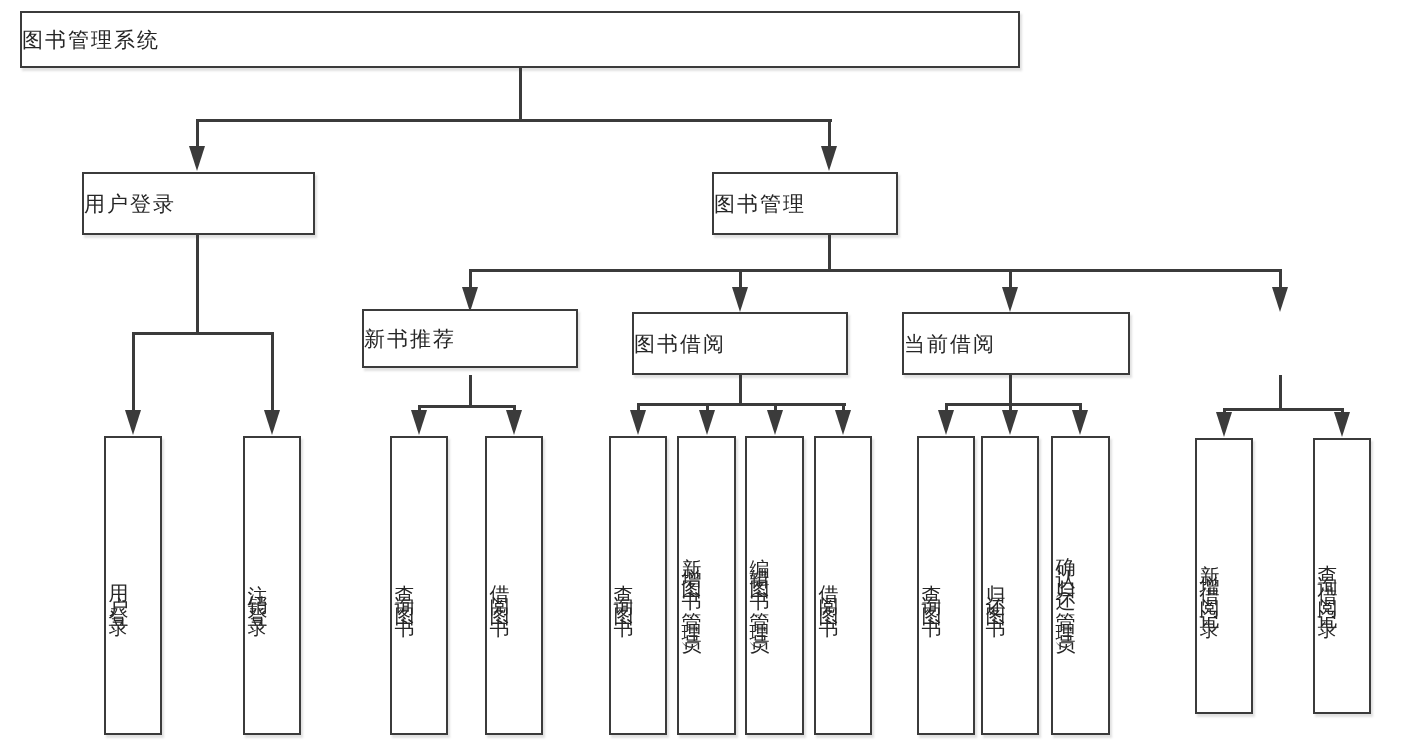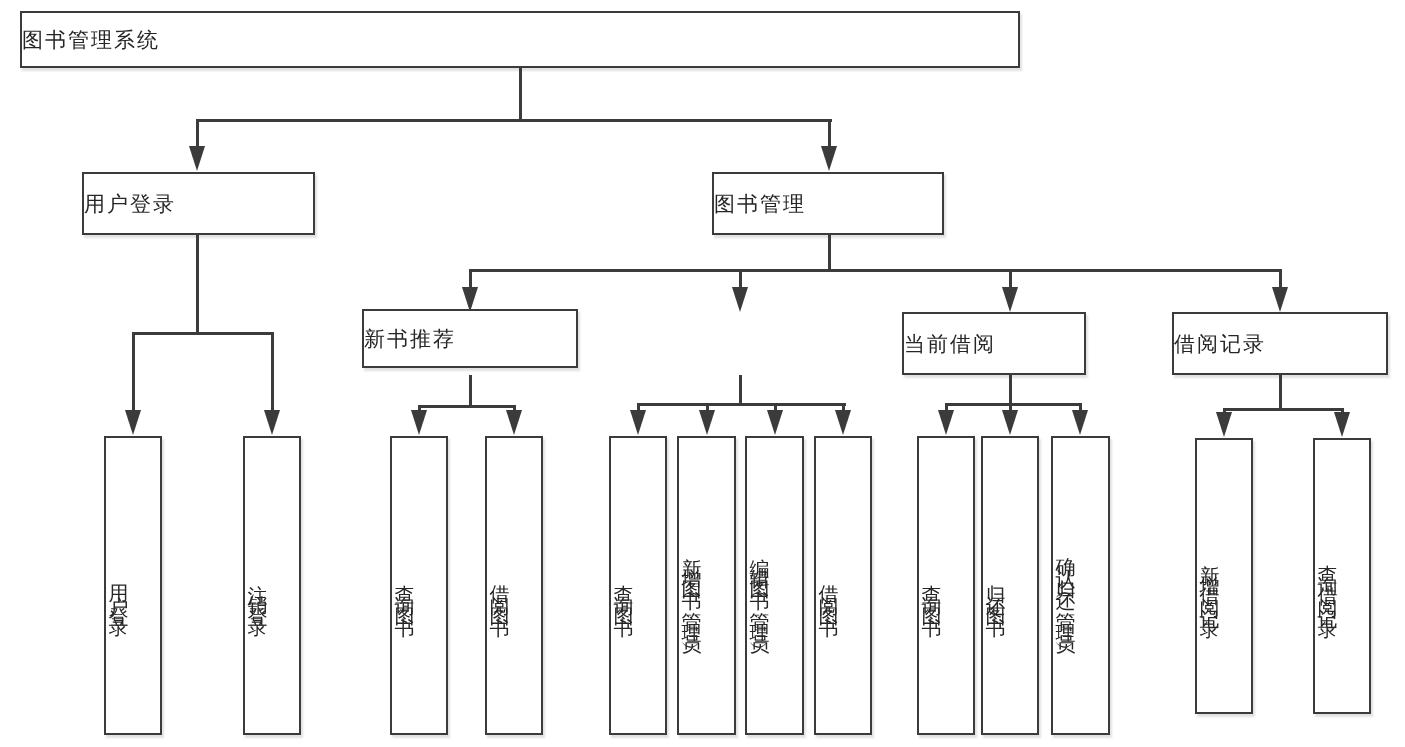--- a/index.html
+++ b/index.html
@@ -43,21 +43,21 @@
   <div class="vline" style="left:518.5px;top:68px;width:3px;height:52px;"></div>
   <div class="hline" style="left:195.5px;top:119px;width:636px;height:3px;"></div>
   <div class="vline" style="left:195.5px;top:119px;width:3px;height:30px;"></div>
   <div class="arrow" style="left:188.5px;top:146px;"></div>
   <div class="vline" style="left:828px;top:119px;width:3px;height:30px;"></div>
   <div class="arrow" style="left:821px;top:146px;"></div>
 
   <div class="box" style="left:82px;top:172px;width:233px;height:63px;">
     <span>用户登录</span>
   </div>
-  <div class="box" style="left:712px;top:172px;width:232px;height:63px;">
+  <div class="box" style="left:712px;top:172px;width:186px;height:63px;">
     <span>图书管理</span>
   </div>
 
   <div class="vline" style="left:196px;top:235px;width:3px;height:100px;"></div>
   <div class="hline" style="left:131.5px;top:332px;width:142px;height:3px;"></div>
   <div class="vline" style="left:131.5px;top:332px;width:3px;height:80px;"></div>
   <div class="arrow" style="left:124.5px;top:410px;"></div>
   <div class="vline" style="left:270.5px;top:332px;width:3px;height:80px;"></div>
   <div class="arrow" style="left:263.5px;top:410px;"></div>
 
@@ -68,25 +68,25 @@
   <div class="vline" style="left:739px;top:269px;width:3px;height:22px;"></div>
   <div class="arrow" style="left:732px;top:287px;"></div>
   <div class="vline" style="left:1009px;top:269px;width:3px;height:22px;"></div>
   <div class="arrow" style="left:1002px;top:287px;"></div>
   <div class="vline" style="left:1279px;top:269px;width:3px;height:22px;"></div>
   <div class="arrow" style="left:1272px;top:287px;"></div>
 
   <div class="box" style="left:362px;top:309px;width:216px;height:59px;">
     <span>新书推荐</span>
   </div>
-  <div class="box" style="left:902px;top:312px;width:184px;height:63px;">
+  <div class="box" style="left:632px;top:312px;width:216px;height:63px;">
+    <span>图书借阅</span>
+  </div>
+  <div class="box" style="left:902px;top:312px;width:228px;height:63px;">
     <span>当前借阅</span>
-  </div>
-  <div class="box" style="left:1172px;top:312px;width:216px;height:63px;">
-    <span>借阅记录</span>
   </div>
 
   <div class="vline" style="left:468.5px;top:375px;width:3px;height:33px;"></div>
   <div class="hline" style="left:417.5px;top:405px;width:98px;height:3px;"></div>
   <div class="vline" style="left:417.5px;top:405px;width:3px;height:8px;"></div>
   <div class="arrow" style="left:410.5px;top:410px;"></div>
   <div class="vline" style="left:512.5px;top:405px;width:3px;height:8px;"></div>
   <div class="arrow" style="left:505.5px;top:410px;"></div>
 
   <div class="vline" style="left:738.5px;top:375px;width:3px;height:31px;"></div>

